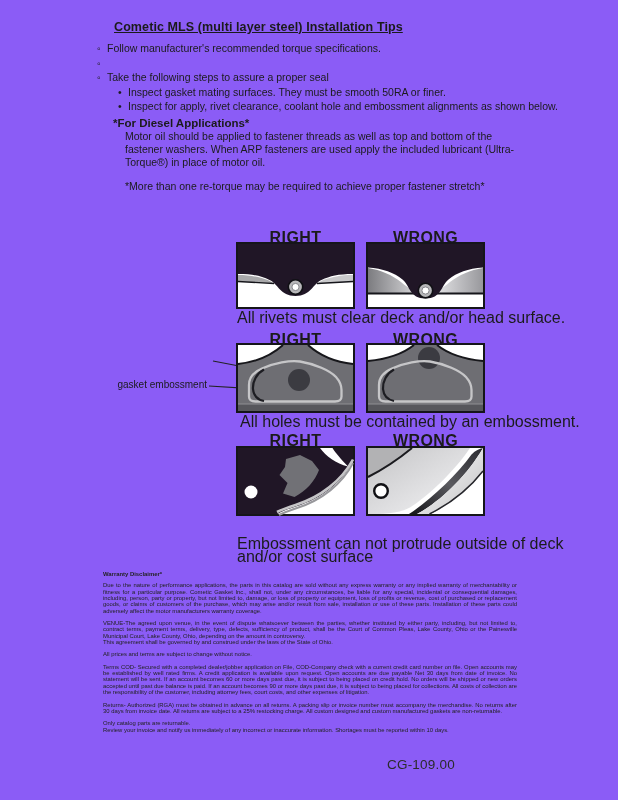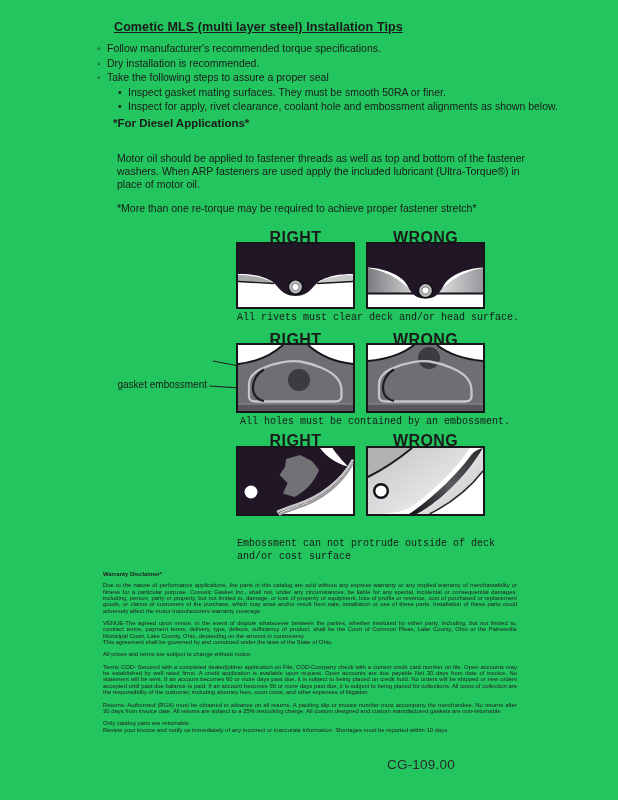--- a/index.html
+++ b/index.html
@@ -1,36 +1,36 @@
 <!DOCTYPE html>
 <html style="--text: #1b1b1b; --diagram-black: #201626; --diagram-gray: #6e6e73; --emboss-line: #c6c6c8; --hole-dark: #3b3b41;"><head>
 <meta charset="utf-8">
 <style>
   html,body{margin:0;padding:0;background:#ffffff;}
   .page{
-    position:relative;width:618px;height:800px;background:#22c55e;overflow:hidden;
+    position:relative;width:618px;height:800px;background:#8b5cf6;overflow:hidden;
     font-family:"Liberation Sans","DejaVu Sans",sans-serif;color:var(--text,#1b1b1b);
   }
   
   .title{
     position:absolute;left:114px;top:20px;margin:0;
     font-size:12.5px;font-weight:bold;text-decoration:underline;letter-spacing:.1px;
   }
   .bullets{position:absolute;left:97px;top:41px;font-size:10.5px;line-height:14.6px;}
   .b-row{display:flex;}
   .b-row.sub{margin-left:21px;}
   .b-mark{width:10px;flex:none;}
   
   .diesel{position:absolute;left:113px;top:117px;width:414px;font-size:10.5px;line-height:12.9px;}
-  .diesel h2{margin:0 0 22px 0;font-size:11.5px;font-weight:bold;}
-  .diesel p{margin:0 0 11px 4px;}
+  .diesel h2{margin:0 0 0 0;font-size:11.5px;font-weight:bold;}
+  .diesel p{margin:0 0 11px 12px;}
   
   .panel-label{position:absolute;width:119px;text-align:center;font-size:16px;font-weight:600;letter-spacing:.4px;}
   .panel{position:absolute;width:119px;line-height:0;}
-  .caption{position:absolute;font-size:10px;line-height:12.5px;font-family:Liberation Mono, monospace;}
+  .caption{position:absolute;font-size:16px;line-height:12.5px;}
   .callout{position:absolute;width:126px;text-align:right;font-size:10px;line-height:11.3px;}
   .overlay{position:absolute;left:200px;top:355px;}
   .f-dark{fill:var(--diagram-black,#201626);}
   .f-gray{fill:var(--diagram-gray,#6e6e73);}
   .f-hole{fill:var(--hole-dark,#3b3b41);}
   .emboss{fill:none;stroke:var(--emboss-line,#c6c6c8);stroke-width:2.3;}
   
   .legal{position:absolute;left:103px;top:571px;width:414px;font-size:5.9px;line-height:6.35px;color:#222;text-align:justify;}
   .legal h3{margin:0 0 5px 0;font-size:5.9px;font-weight:bold;text-align:left;}
   .legal p{margin:0 0 6px 0;}
@@ -45,21 +45,20 @@
 
   <h1 class="title">Cometic MLS (multi layer steel) Installation Tips</h1>
 
   <div class="bullets">
     <div class="b-row">
       <span class="b-mark">◦</span>
       <span>Follow manufacturer's recommended torque specifications.</span>
     </div>
     <div class="b-row">
       <span class="b-mark">◦</span>
-      <span>Dry installation is recommended.</span>
     </div>
     <div class="b-row">
       <span class="b-mark">◦</span>
       <span>Take the following steps to assure a proper seal</span>
     </div>
     <div class="b-row sub">
       <span class="b-mark">•</span>
       <span>Inspect gasket mating surfaces.  They must be smooth 50RA or finer.</span>
     </div>
     <div class="b-row sub">

